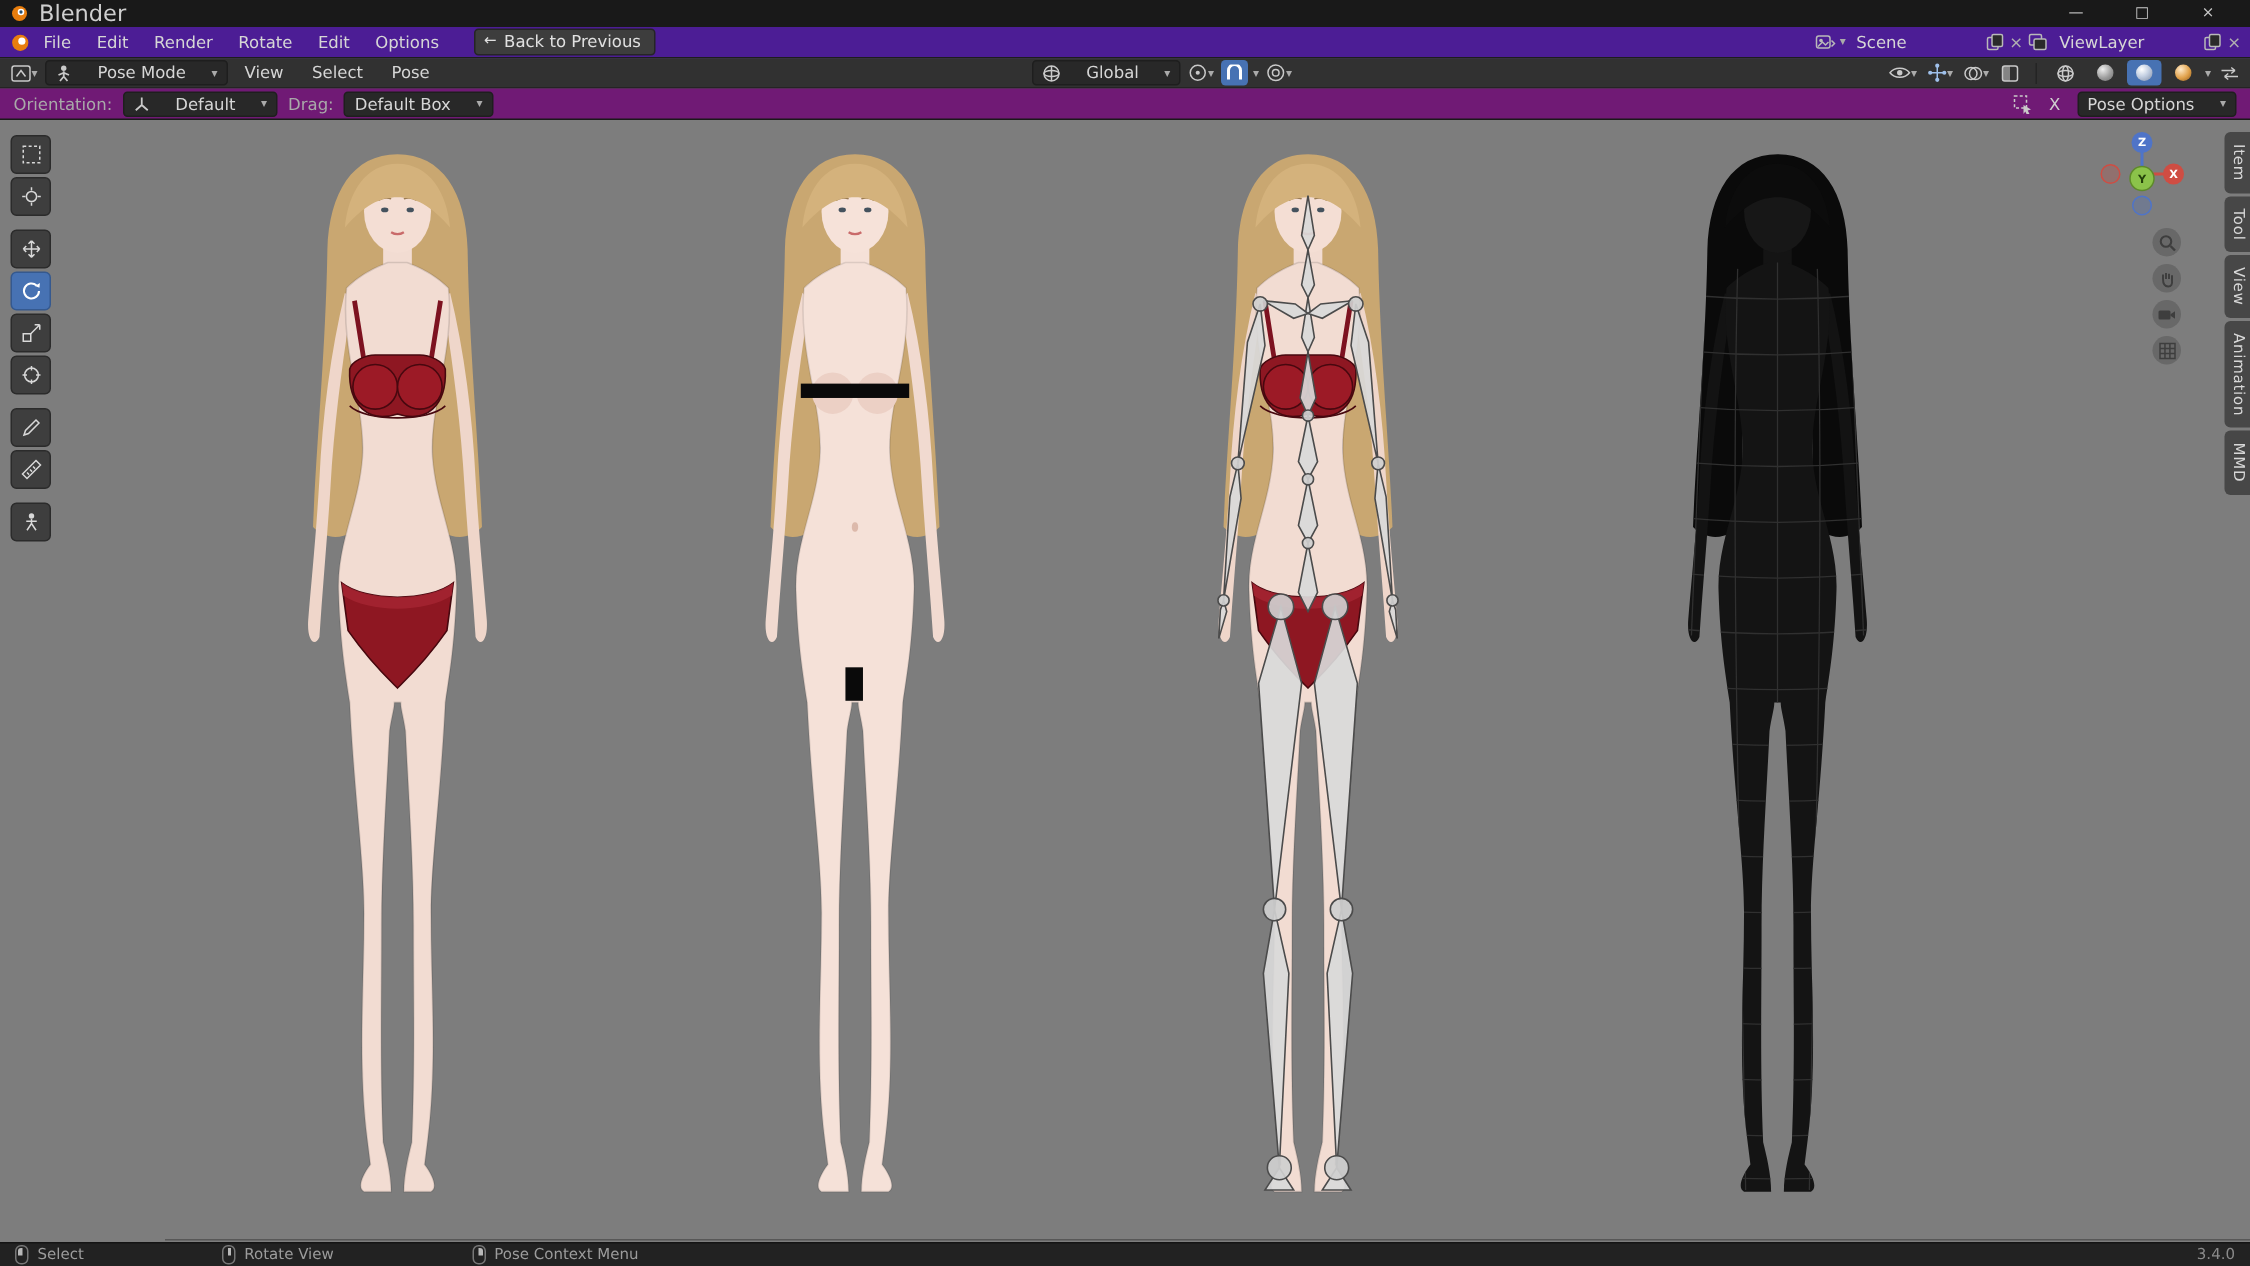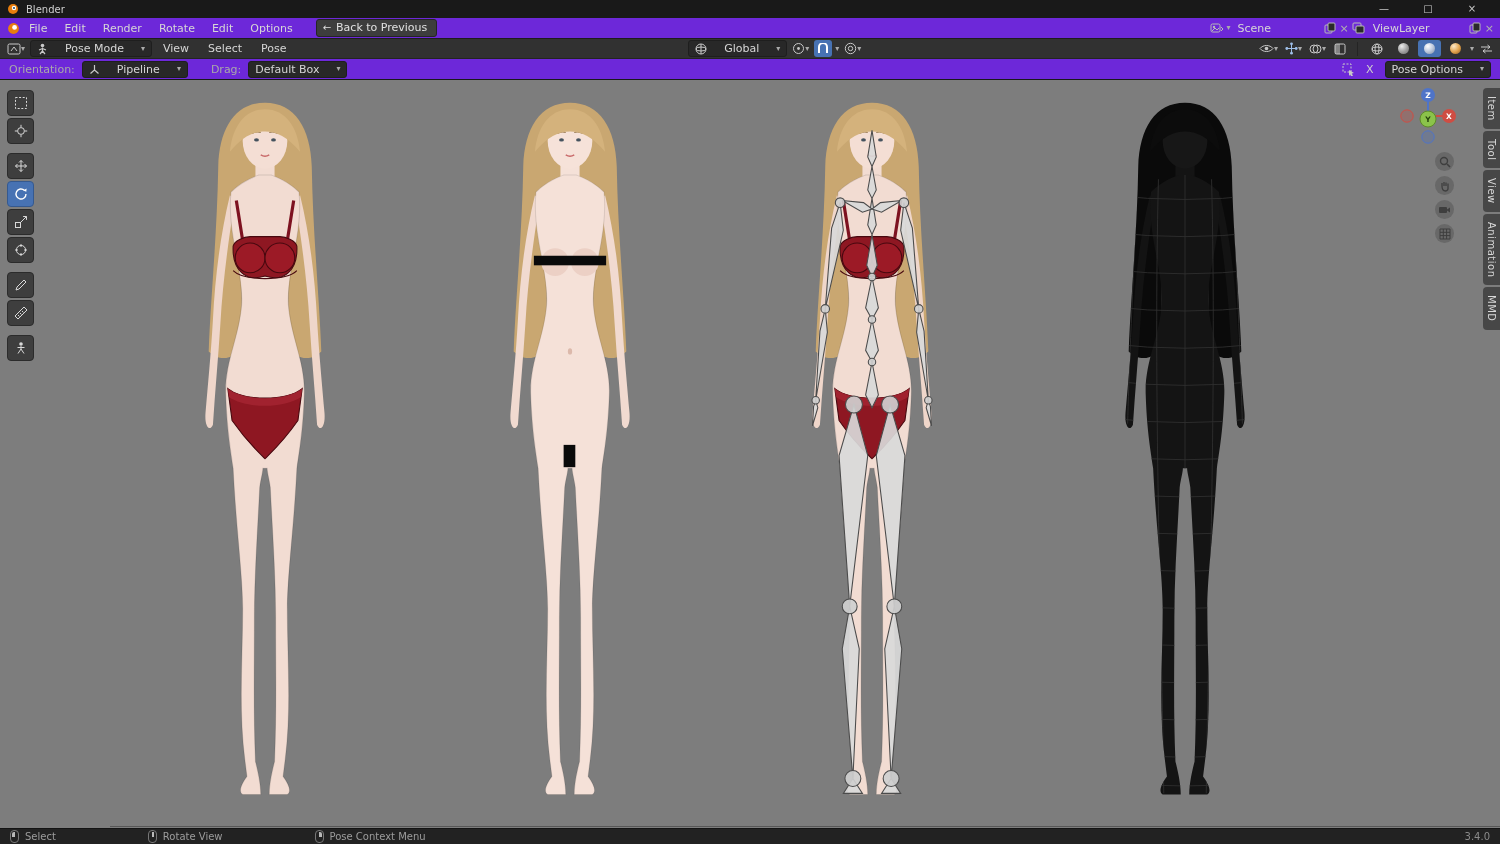--- a/index.html
+++ b/index.html
@@ -1,43 +1,43 @@
 <!DOCTYPE html>
 <html><head>
 <meta charset="utf-8">
 <style>
   *{box-sizing:border-box;margin:0;padding:0}
   html,body{width:1500px;height:844px;overflow:hidden;background:#7d7d7d;
     font-family:"DejaVu Sans","Liberation Sans",sans-serif;font-size:11px;color:#d6d6d6}
   
   .titlebar{height:18px;background:#191919;display:flex;align-items:center;padding:0 6px;gap:6px}
-  .titlebar .app{font-size:10px;color:#cfcfcf}
+  .titlebar .app{font-size:15px;color:#cfcfcf}
   .win-controls{margin-left:auto;display:flex}
   .win-controls span{width:44px;text-align:center;font-size:10px;color:#c8c8c8;line-height:18px;cursor:default}
-  .menubar{height:21px;background:#6d28d9;display:flex;align-items:center;padding:0 6px;gap:1px;border-bottom:1px solid #1d1d1d}
+  .menubar{height:21px;background:#4c1d95;display:flex;align-items:center;padding:0 6px;gap:1px;border-bottom:1px solid #1d1d1d}
   .mi{padding:2px 8px;border-radius:3px;color:#d6d6d6;cursor:default}
   .backbtn{margin-left:14px;background:#3d3d3d;border:1px solid #252525;border-radius:3px;
     padding:1px 9px 2px 6px;display:flex;gap:5px;align-items:center;color:#e0e0e0}
   .topbar-right{margin-left:auto;display:flex;align-items:center;gap:3px}
   .selector{display:flex;align-items:flex-end;gap:5px;padding:1px 4px}
   .minicon{display:inline-flex;width:14px;height:14px;align-items:center;justify-content:center;flex:none}
   .chev{font-size:8px;color:#aaa;line-height:1}
   .vph{height:20px;background:#313131;display:flex;align-items:center;padding:0 5px;gap:3px;border-bottom:1px solid #242424}
   .dd{display:flex;align-items:center;gap:17px;background:#282828;border:1px solid #1e1e1e;border-radius:3px;padding:1px 6px;height:17px}
   .hsep{width:1px;height:14px;background:#242424;margin:0 5px}
   .flexspace{flex:1}
   .ibtn{display:flex;align-items:center;justify-content:center;height:17px;min-width:18px;border-radius:3px;padding:0 2px}
   .ibtn.on{background:#4772b3}
   .shade{width:23px;height:17px;border-radius:3px;display:flex;align-items:center;justify-content:center}
   .shade.on{background:#4772b3}
   .ball{width:11px;height:11px;border-radius:50%;display:block}
   .ball.solid{background:radial-gradient(circle at 35% 30%,#ededed,#9d9d9d 55%,#6d6d6d)}
   .ball.material{background:radial-gradient(circle at 35% 30%,#ffffff,#c3cfe2 45%,#7e8ba3)}
   .ball.rendered{background:radial-gradient(circle at 35% 30%,#ffe9c7,#e0a049 55%,#8a5a20)}
-  .ts{height:21px;background:#6d28d9;display:flex;align-items:center;gap:7px;padding:0 9px;border-bottom:1px solid #191919}
+  .ts{height:21px;background:#701a75;display:flex;align-items:center;gap:7px;padding:0 9px;border-bottom:1px solid #191919}
   .tslabel{color:#a9a9a9}
   
   .viewport{position:absolute;top:80px;left:0;width:1500px;height:748px;background:#7d7d7d;overflow:hidden}
   .floorline{position:absolute;left:110px;right:0;bottom:1px;height:1px;background:#575757}
   .lefttools{position:absolute;left:7px;top:10px;display:flex;flex-direction:column;gap:2px}
   .tool{width:27px;height:26px;background:#3e3e3e;border:1px solid #2b2b2b;border-radius:4px;
     display:flex;align-items:center;justify-content:center}
   .tool.active{background:#4772b3;border-color:#35598f}
   .tgap{margin-top:7px}
   .figure{position:absolute;width:234px;height:765px;top:-7px}
@@ -350,24 +350,24 @@
       </svg>
   </span>
 </div>
 
 <div class="ts">
   <span class="tslabel">Orientation:</span>
   <span class="dd">
     <svg width="11" height="11" viewBox="0 0 11 11">
         <path d="M5.5,1 V6 L1.5,9.5 M5.5,6 L9.5,9.5" stroke="#c9c9c9" fill="none" stroke-width="1.2"></path>
       </svg>
-    <span>Pipeline</span>
-    <span class="chev">▾</span>
-  </span>
-  <span class="tslabel" style="margin-left:16px">Drag:</span>
+    <span>Default</span>
+    <span class="chev">▾</span>
+  </span>
+  <span class="tslabel" style="">Drag:</span>
   <span class="dd">
     <span>Default Box</span>
     <span class="chev">▾</span>
   </span>
   <div class="flexspace"></div>
   <span class="minicon">
     <svg width="13" height="13" viewBox="0 0 13 13">
         <rect x="1" y="1" width="8" height="8" fill="none" stroke="#c9c9c9" stroke-dasharray="2 1.5"></rect>
         <path d="M7,7 l5,3 -2.2,.6 1.2,2.4 -1.6,.8 -1.2,-2.4 -1.2,1.6 Z" fill="#c9c9c9"></path>
       </svg>

